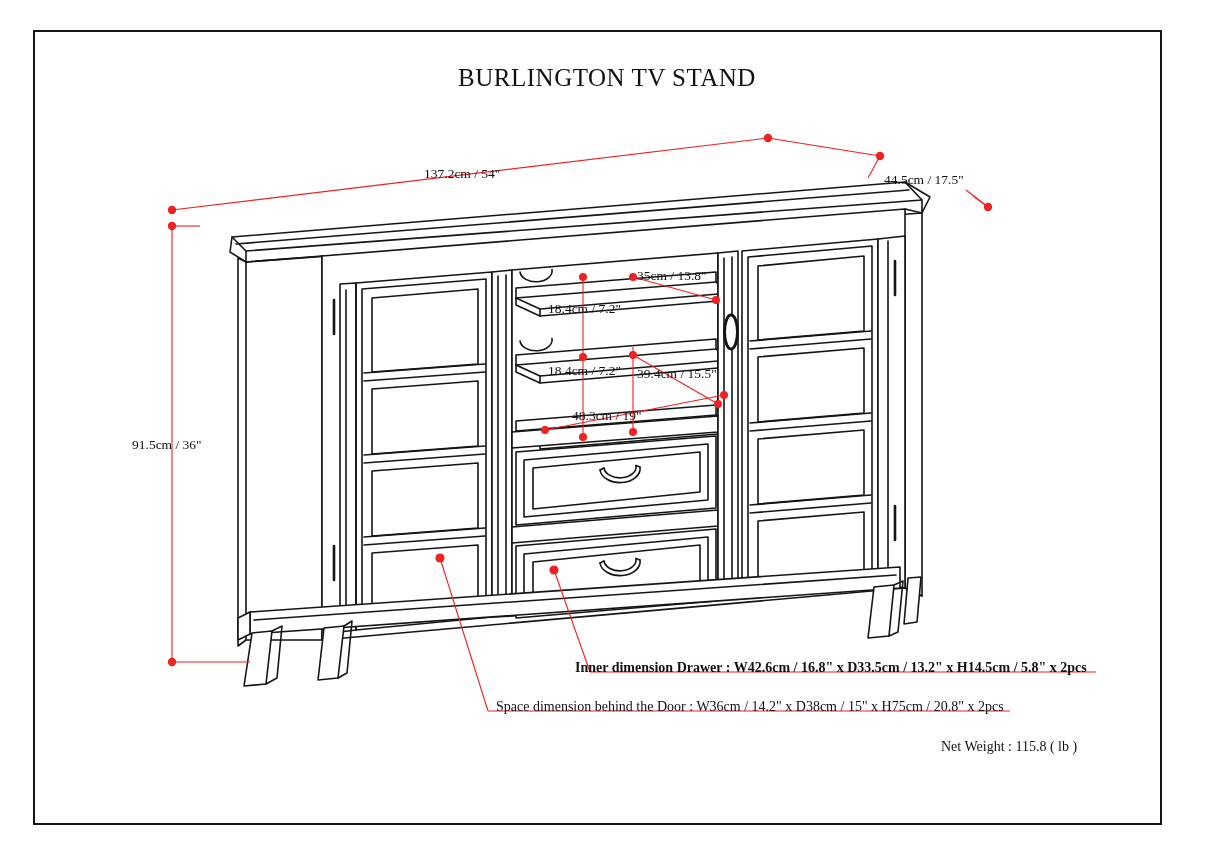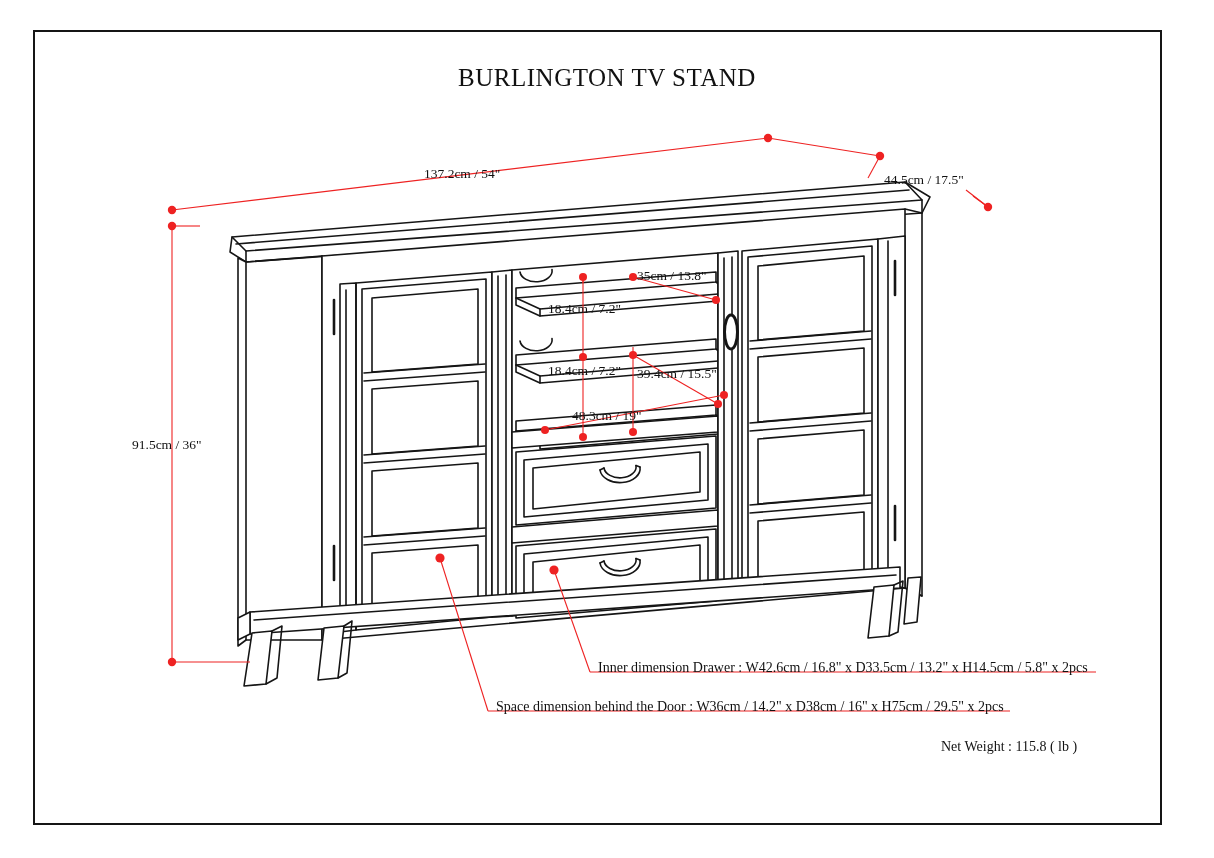--- a/index.html
+++ b/index.html
@@ -14,21 +14,21 @@
   .dim{font-size:13.5px;}
   .note{font-size:14px;}
   #d-width{left:424px;top:166px;}
   #d-depth{left:884px;top:172px;}
   #d-height{left:132px;top:437px;}
   #d-sh1{left:548px;top:301px;}
   #d-sh2{left:548px;top:363px;}
   #d-top{left:637px;top:268px;}
   #d-mid{left:637px;top:366px;}
   #d-wide{left:572px;top:408px;}
-  #n-drawer{left:598px;top:660px;}
+  #n-drawer{left:575px;top:660px;font-weight:bold;}
   #n-door{left:496px;top:699px;}
   #n-weight{left:941px;top:739px;}
 </style>
 </head>
 <body>
 
 <div id="stage">
 
   <div id="frame"></div>
 
@@ -262,16 +262,16 @@
   <div class="lbl dim" id="d-width">137.2cm / 54"</div>
   <div class="lbl dim" id="d-depth">44.5cm / 17.5"</div>
   <div class="lbl dim" id="d-height">91.5cm / 36"</div>
   <div class="lbl dim" id="d-sh1">18.4cm / 7.2"</div>
   <div class="lbl dim" id="d-sh2">18.4cm / 7.2"</div>
   <div class="lbl dim" id="d-top">35cm / 13.8"</div>
   <div class="lbl dim" id="d-mid">39.4cm / 15.5"</div>
   <div class="lbl dim" id="d-wide">48.3cm / 19"</div>
 
   <div class="lbl note" id="n-drawer">Inner dimension Drawer : W42.6cm / 16.8" x D33.5cm / 13.2" x H14.5cm / 5.8" x 2pcs</div>
-  <div class="lbl note" id="n-door">Space dimension behind the Door  : W36cm / 14.2" x D38cm / 16" x H75cm / 29.5" x 2pcs</div>
+  <div class="lbl note" id="n-door">Space dimension behind the Door  : W36cm / 14.2" x D38cm / 15" x H75cm / 20.8" x 2pcs</div>
   <div class="lbl note" id="n-weight">Net Weight :  115.8 ( lb )</div>
 
 </div>
 
 </body></html>

